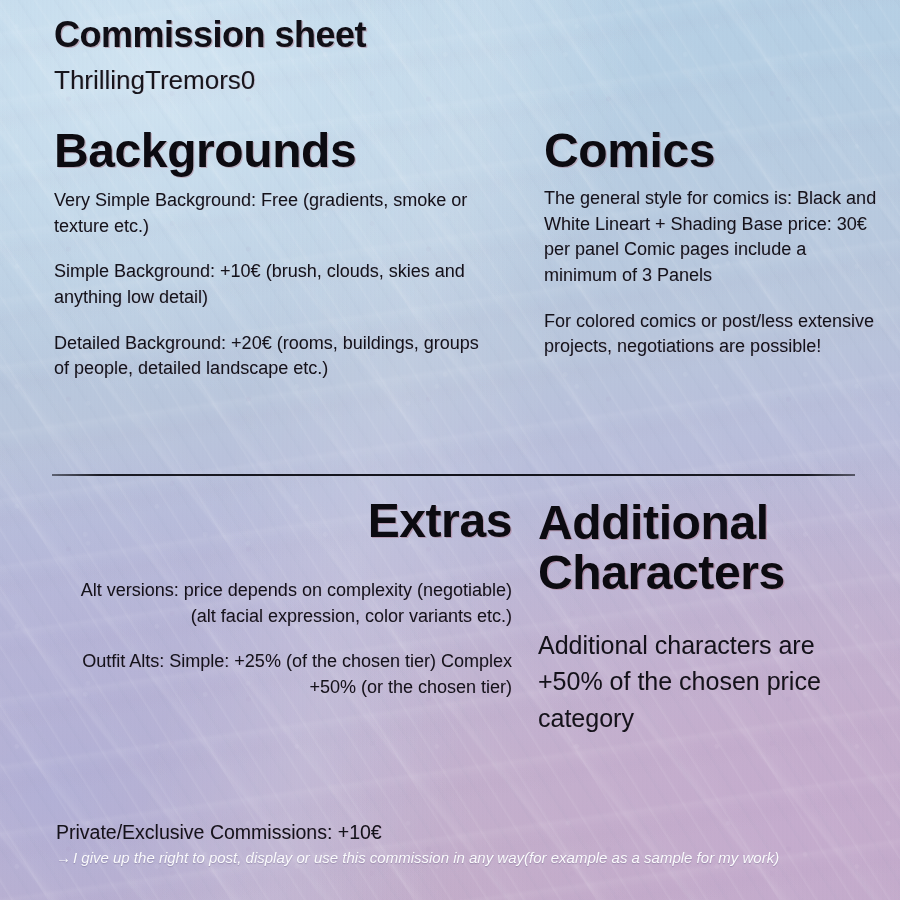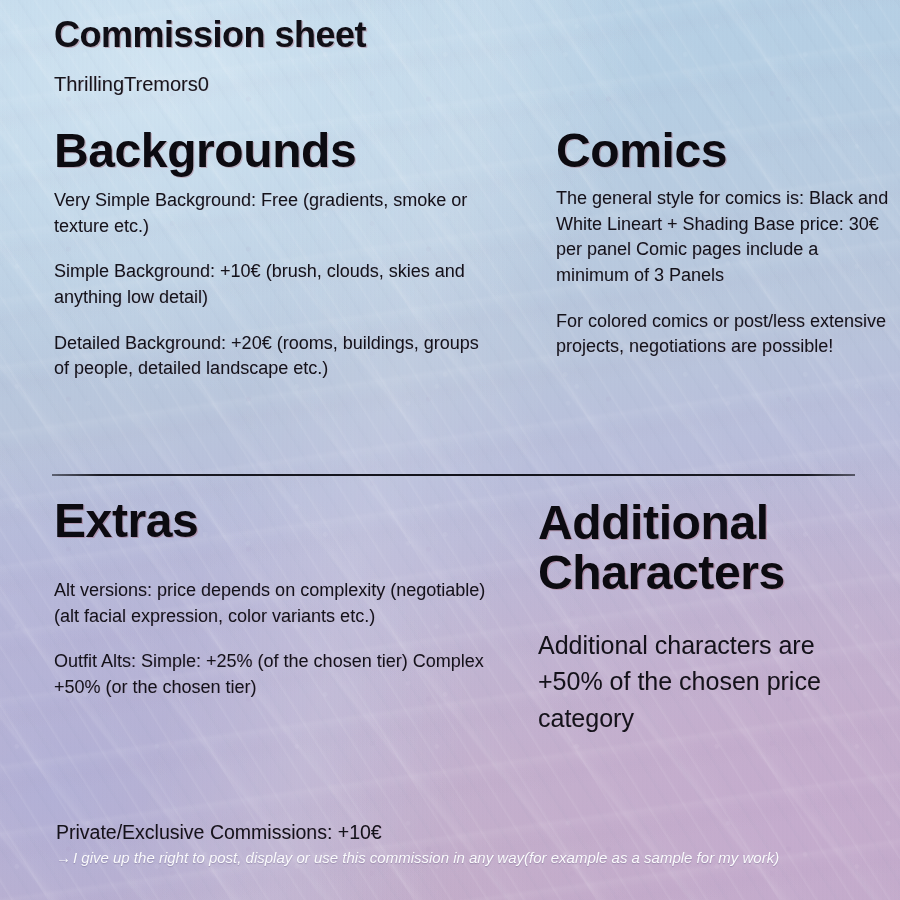--- a/index.html
+++ b/index.html
@@ -129,24 +129,24 @@
   }
   .sheet-title {
     font-size: 36px;
     font-weight: 700;
     letter-spacing: -0.5px;
     line-height: 1.08;
     color: #100f16;
     text-shadow: 1.2px 0.6px 0 rgba(150,50,70,0.30);
   }
   .sheet-artist {
-    font-size: 20px;
+    font-size: 26px;
     font-weight: 400;
     line-height: 1.15;
-    margin-top: 18px;
+    margin-top: 11px;
     color: #16151c;
     text-shadow: 0.8px 0.4px 0 rgba(150,60,80,0.22);
   }
 
   .col-heading {
     font-size: 48px;
     font-weight: 700;
     letter-spacing: -0.4px;
     line-height: 1.05;
     color: #0c0b11;
@@ -160,22 +160,22 @@
     color: #13121a;
     margin: 0;
     text-shadow: 0.6px 0.3px 0 rgba(140,60,85,0.14);
   }
   .body-text + .body-text {
     margin-top: 20px;
   }
 
   
   #bg-block   { position: absolute; left: 54px;  top: 126px; width: 430px; }
-  #comics-block { position: absolute; left: 556px; top: 126px; width: 340px; }
-  #extras-block { position: absolute; left: 54px;  top: 496px; width: 440px; }
+  #comics-block { position: absolute; left: 544px; top: 126px; width: 340px; }
+  #extras-block { position: absolute; left: 72px;  top: 496px; width: 440px; text-align: right; }
   #addchar-block{ position: absolute; left: 538px; top: 498px; width: 340px; }
 
   #bg-block .col-heading   { margin-bottom: 12px; }
   #comics-block .col-heading { margin-bottom: 10px; }
   #extras-block .col-heading { margin-bottom: 32px; }
   #addchar-block .col-heading { margin-bottom: 28px; }
 
   #addchar-block .body-text { font-size: 25px; line-height: 1.46; }
 
   .divider {

